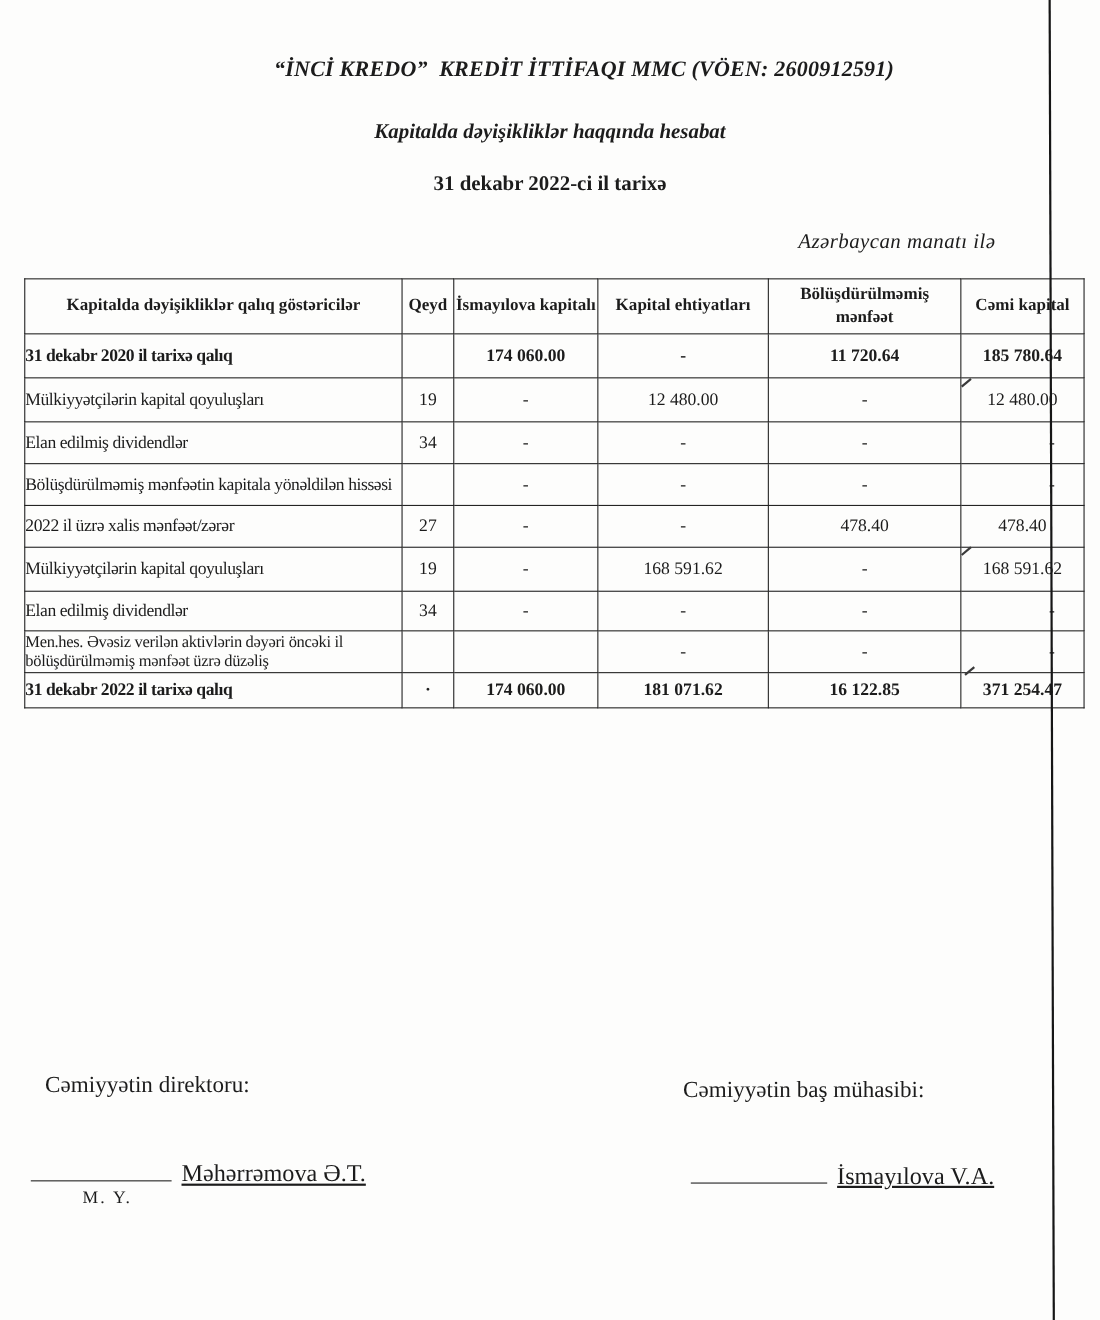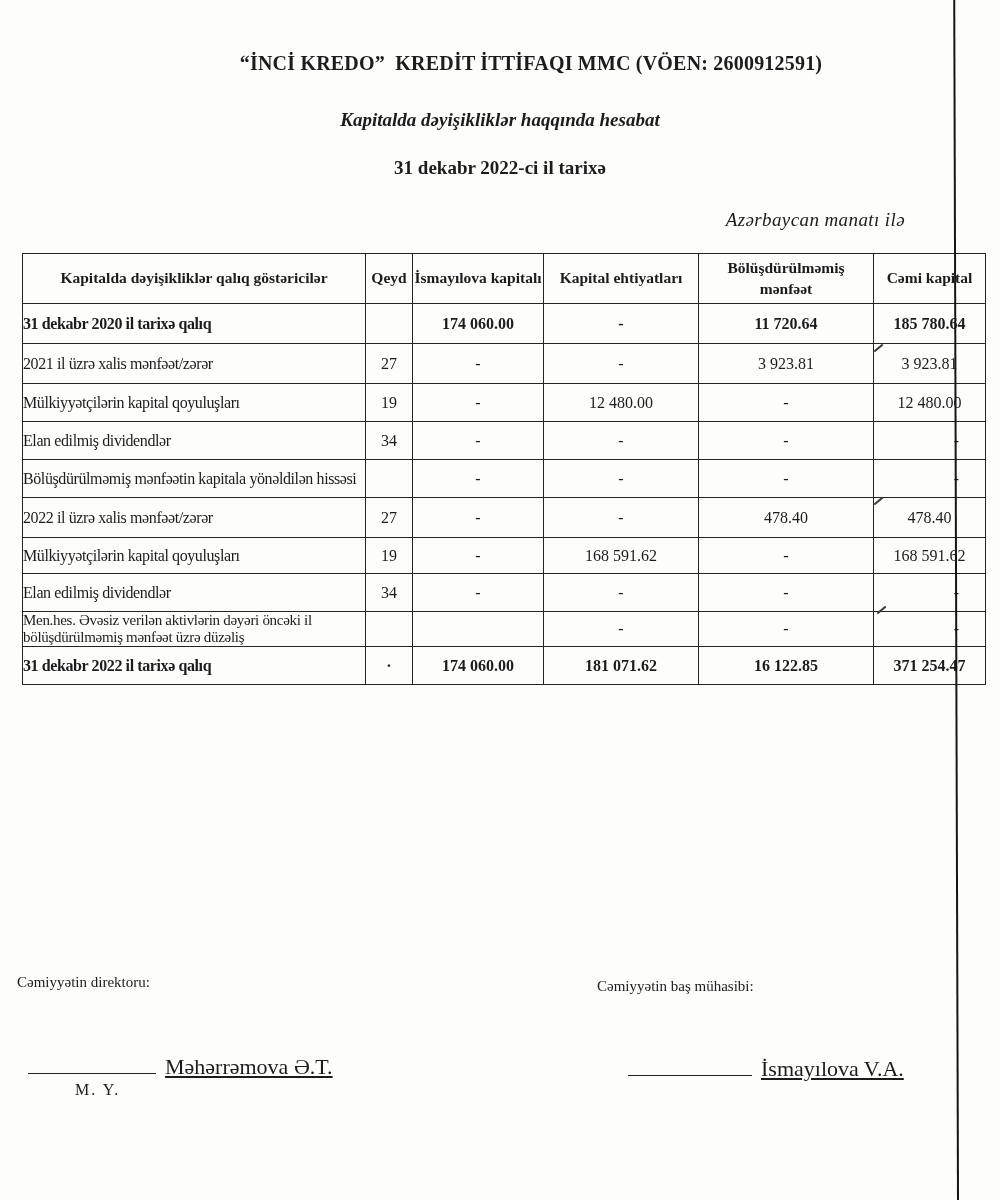--- a/index.html
+++ b/index.html
@@ -8,21 +8,21 @@
     width:1000px; height:1200px;
     background:#fdfdfc;
     color:#1c1c1c;
     font-family:"Liberation Serif", serif;
     position:relative;
     overflow:hidden;
   }
 
   
   .title-line { position:absolute; left:0; width:100%; text-align:center; font-weight:bold; }
-  .title-1 { top:52px; font-size:20px; padding-left:62px; letter-spacing:0.2px; }
+  .title-1 { top:52px; font-size:20px; padding-left:62px; letter-spacing:0.2px;font-style:italic; }
   .title-2 { top:109px; font-size:19px;font-style:italic; }
   .title-3 { top:157px; font-size:19px; }
   .currency-note {
     position:absolute; top:209px; right:95px;
     font-size:19px; font-weight:normal; font-style:italic;
     letter-spacing:0.4px;
   }
 
   
   table.equity {
@@ -69,21 +69,21 @@
   }
   .artifact {
     position:absolute; width:11px; height:2px; background:#3a3a3a;
     transform:rotate(-40deg); z-index:5;
   }
   .a1 { left:873px; top:347px; }
   .a2 { left:873px; top:500px; }
   .a3 { left:876px; top:609px; }
 
   
-  .sig-role { position:absolute; font-size:15px; }
+  .sig-role { position:absolute; font-size:21px;margin-left:24px; }
   .sig-role-left  { left:17px;  top:974px; }
   .sig-role-right { left:597px; top:978px; }
   .sig-block { position:absolute; font-size:22px; white-space:nowrap;text-decoration:underline; }
   .sig-block-left  { left:28px;  top:1050px; }
   .sig-block-right { left:628px; top:1052px; }
   .sig-line {
     display:inline-block; height:24px; vertical-align:baseline;
     border-bottom:1.8px solid #222; margin-right:9px;
   }
   .sig-line-left  { width:128px; }
@@ -125,28 +125,20 @@
   <tbody>
       <tr class="bold-row">
         <td class="row-label">31 dekabr 2020 il tarixə qalıq</td>
         <td class="qeyd-cell"></td>
         <td class="num-cell col-nizamname">174 060.00</td>
         <td class="num-cell col-ehtiyat dash">-</td>
         <td class="num-cell col-menfeet">11 720.64</td>
         <td class="num-cell col-cemi">185 780.64</td>
       </tr>
       <tr>
-        <td class="row-label">2021 il üzrə xalis mənfəət/zərər</td>
-        <td class="qeyd-cell">27</td>
-        <td class="num-cell col-nizamname dash">-</td>
-        <td class="num-cell col-ehtiyat dash">-</td>
-        <td class="num-cell col-menfeet">3 923.81</td>
-        <td class="num-cell col-cemi">3 923.81</td>
-      </tr>
-      <tr>
         <td class="row-label">Mülkiyyətçilərin kapital qoyuluşları</td>
         <td class="qeyd-cell">19</td>
         <td class="num-cell col-nizamname dash">-</td>
         <td class="num-cell col-ehtiyat">12 480.00</td>
         <td class="num-cell col-menfeet dash">-</td>
         <td class="num-cell col-cemi">12 480.00</td>
       </tr>
       <tr>
         <td class="row-label">Elan edilmiş dividendlər</td>
         <td class="qeyd-cell">34</td>

